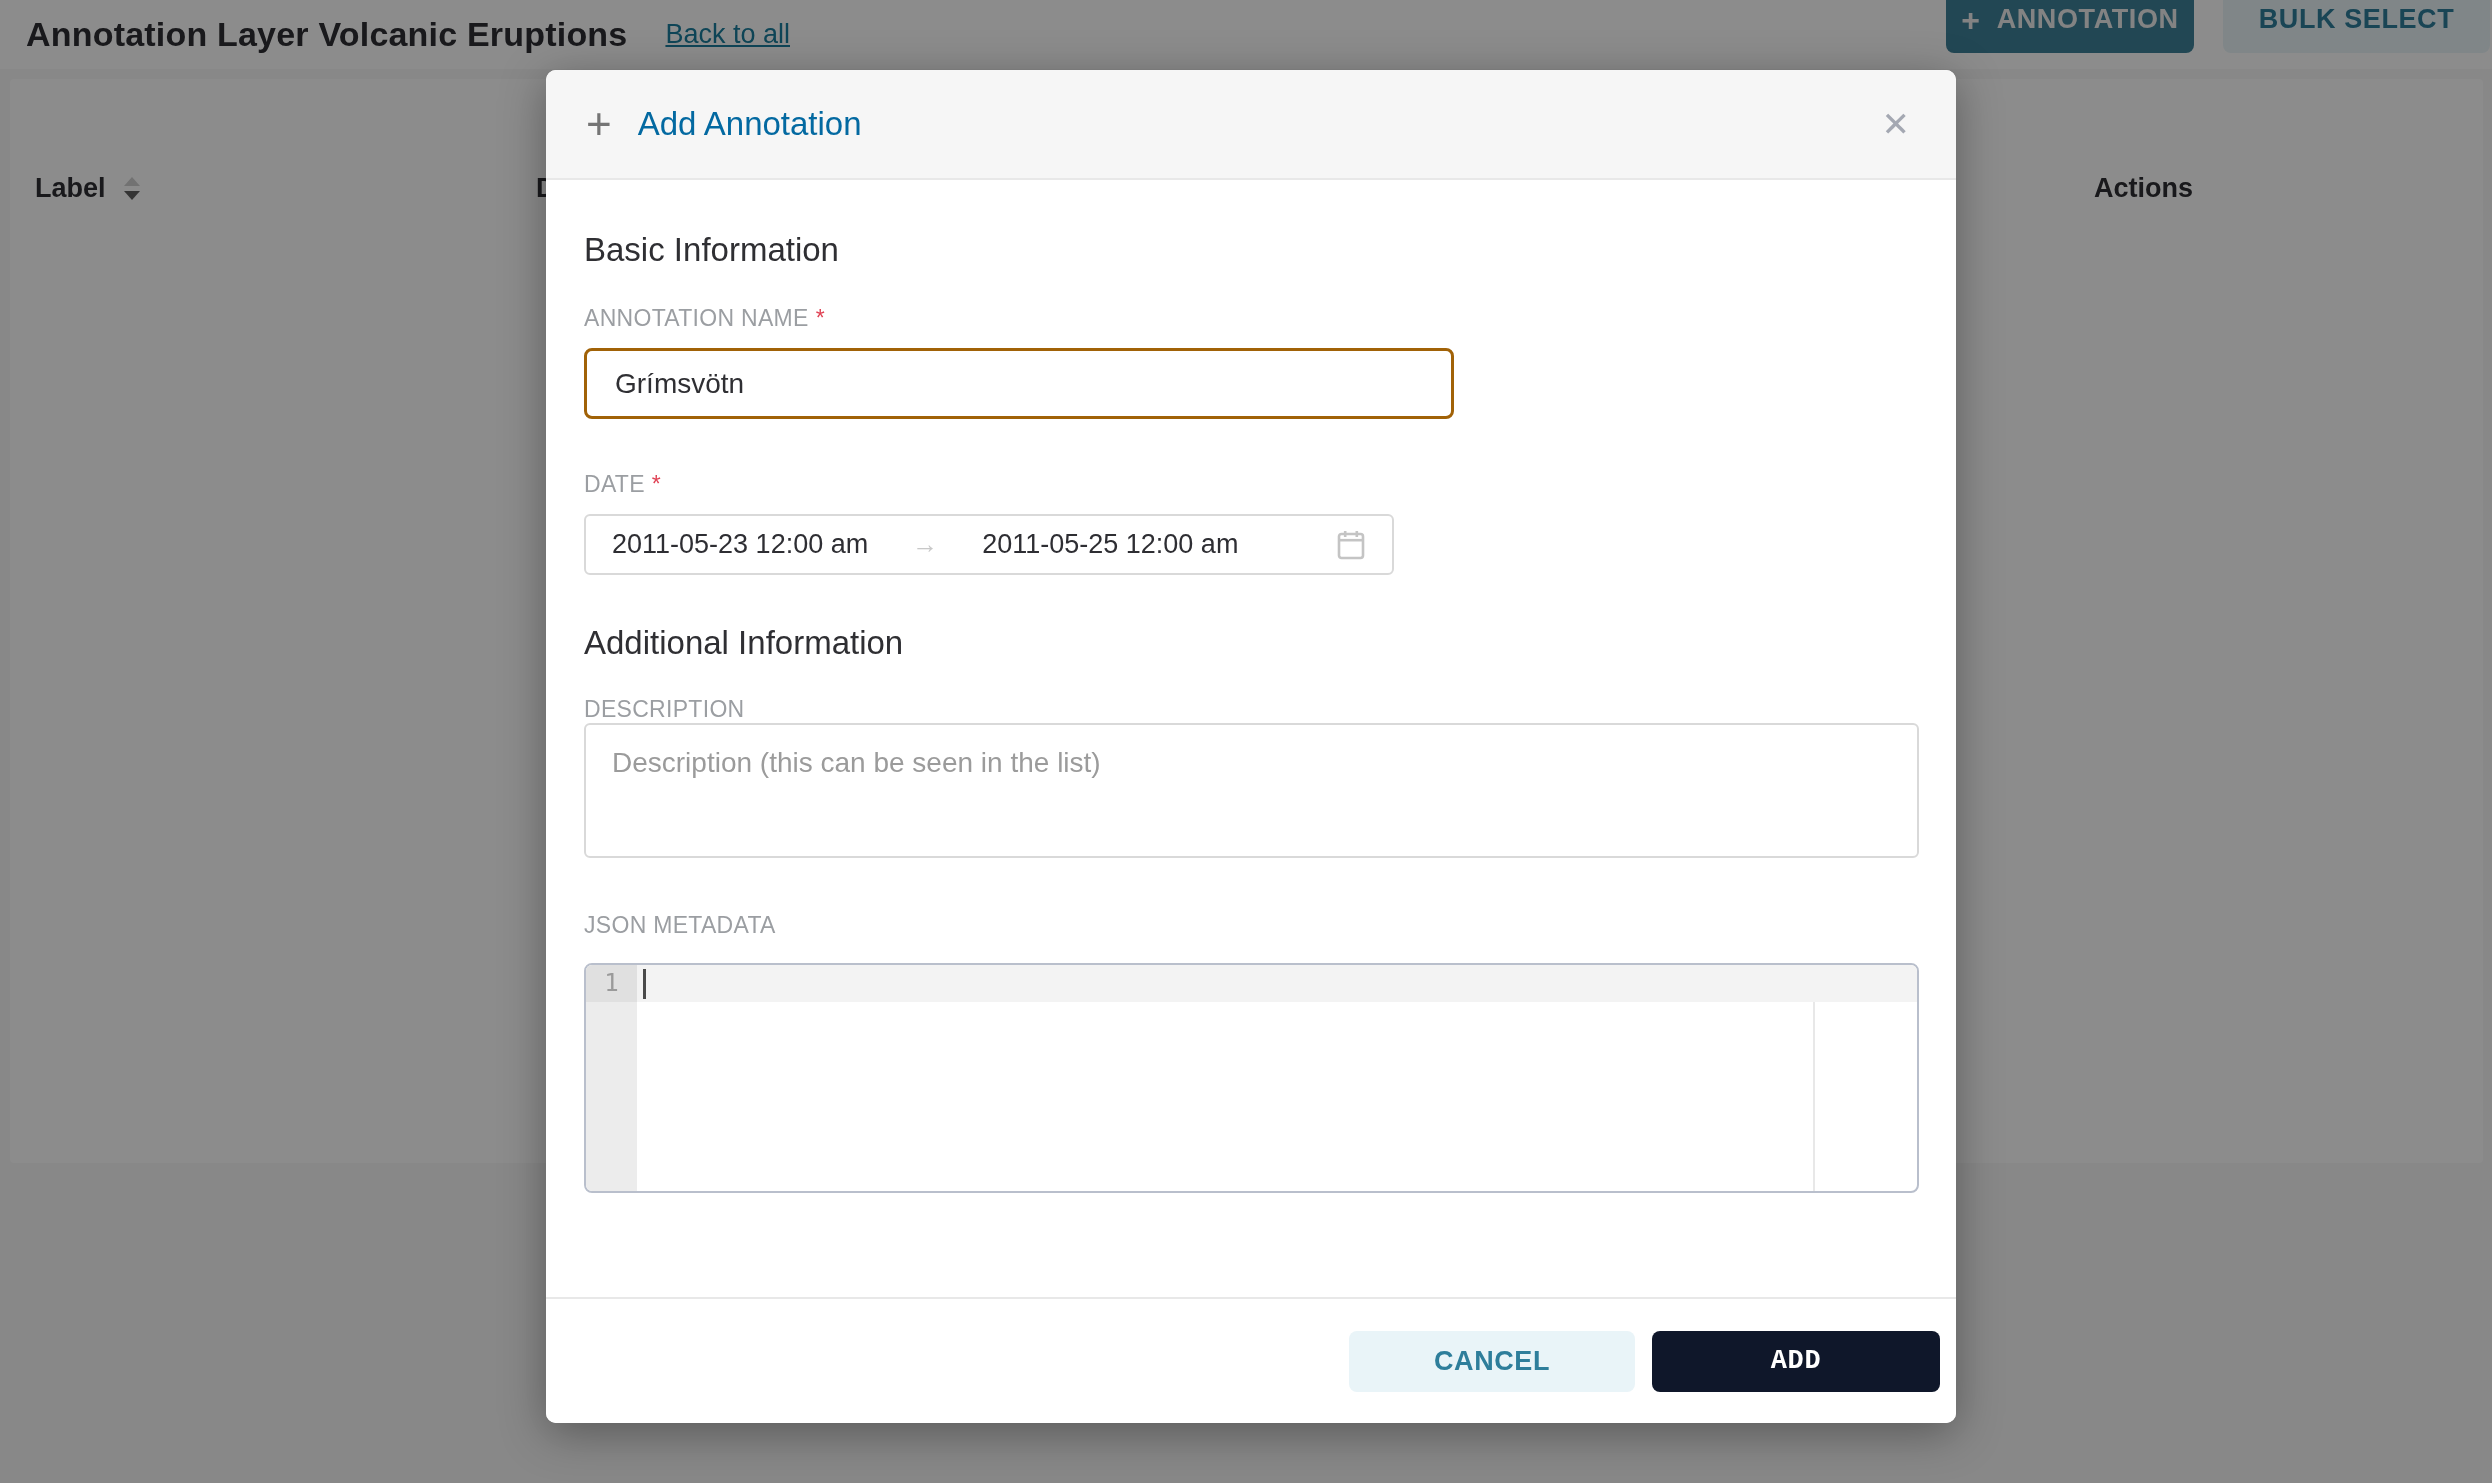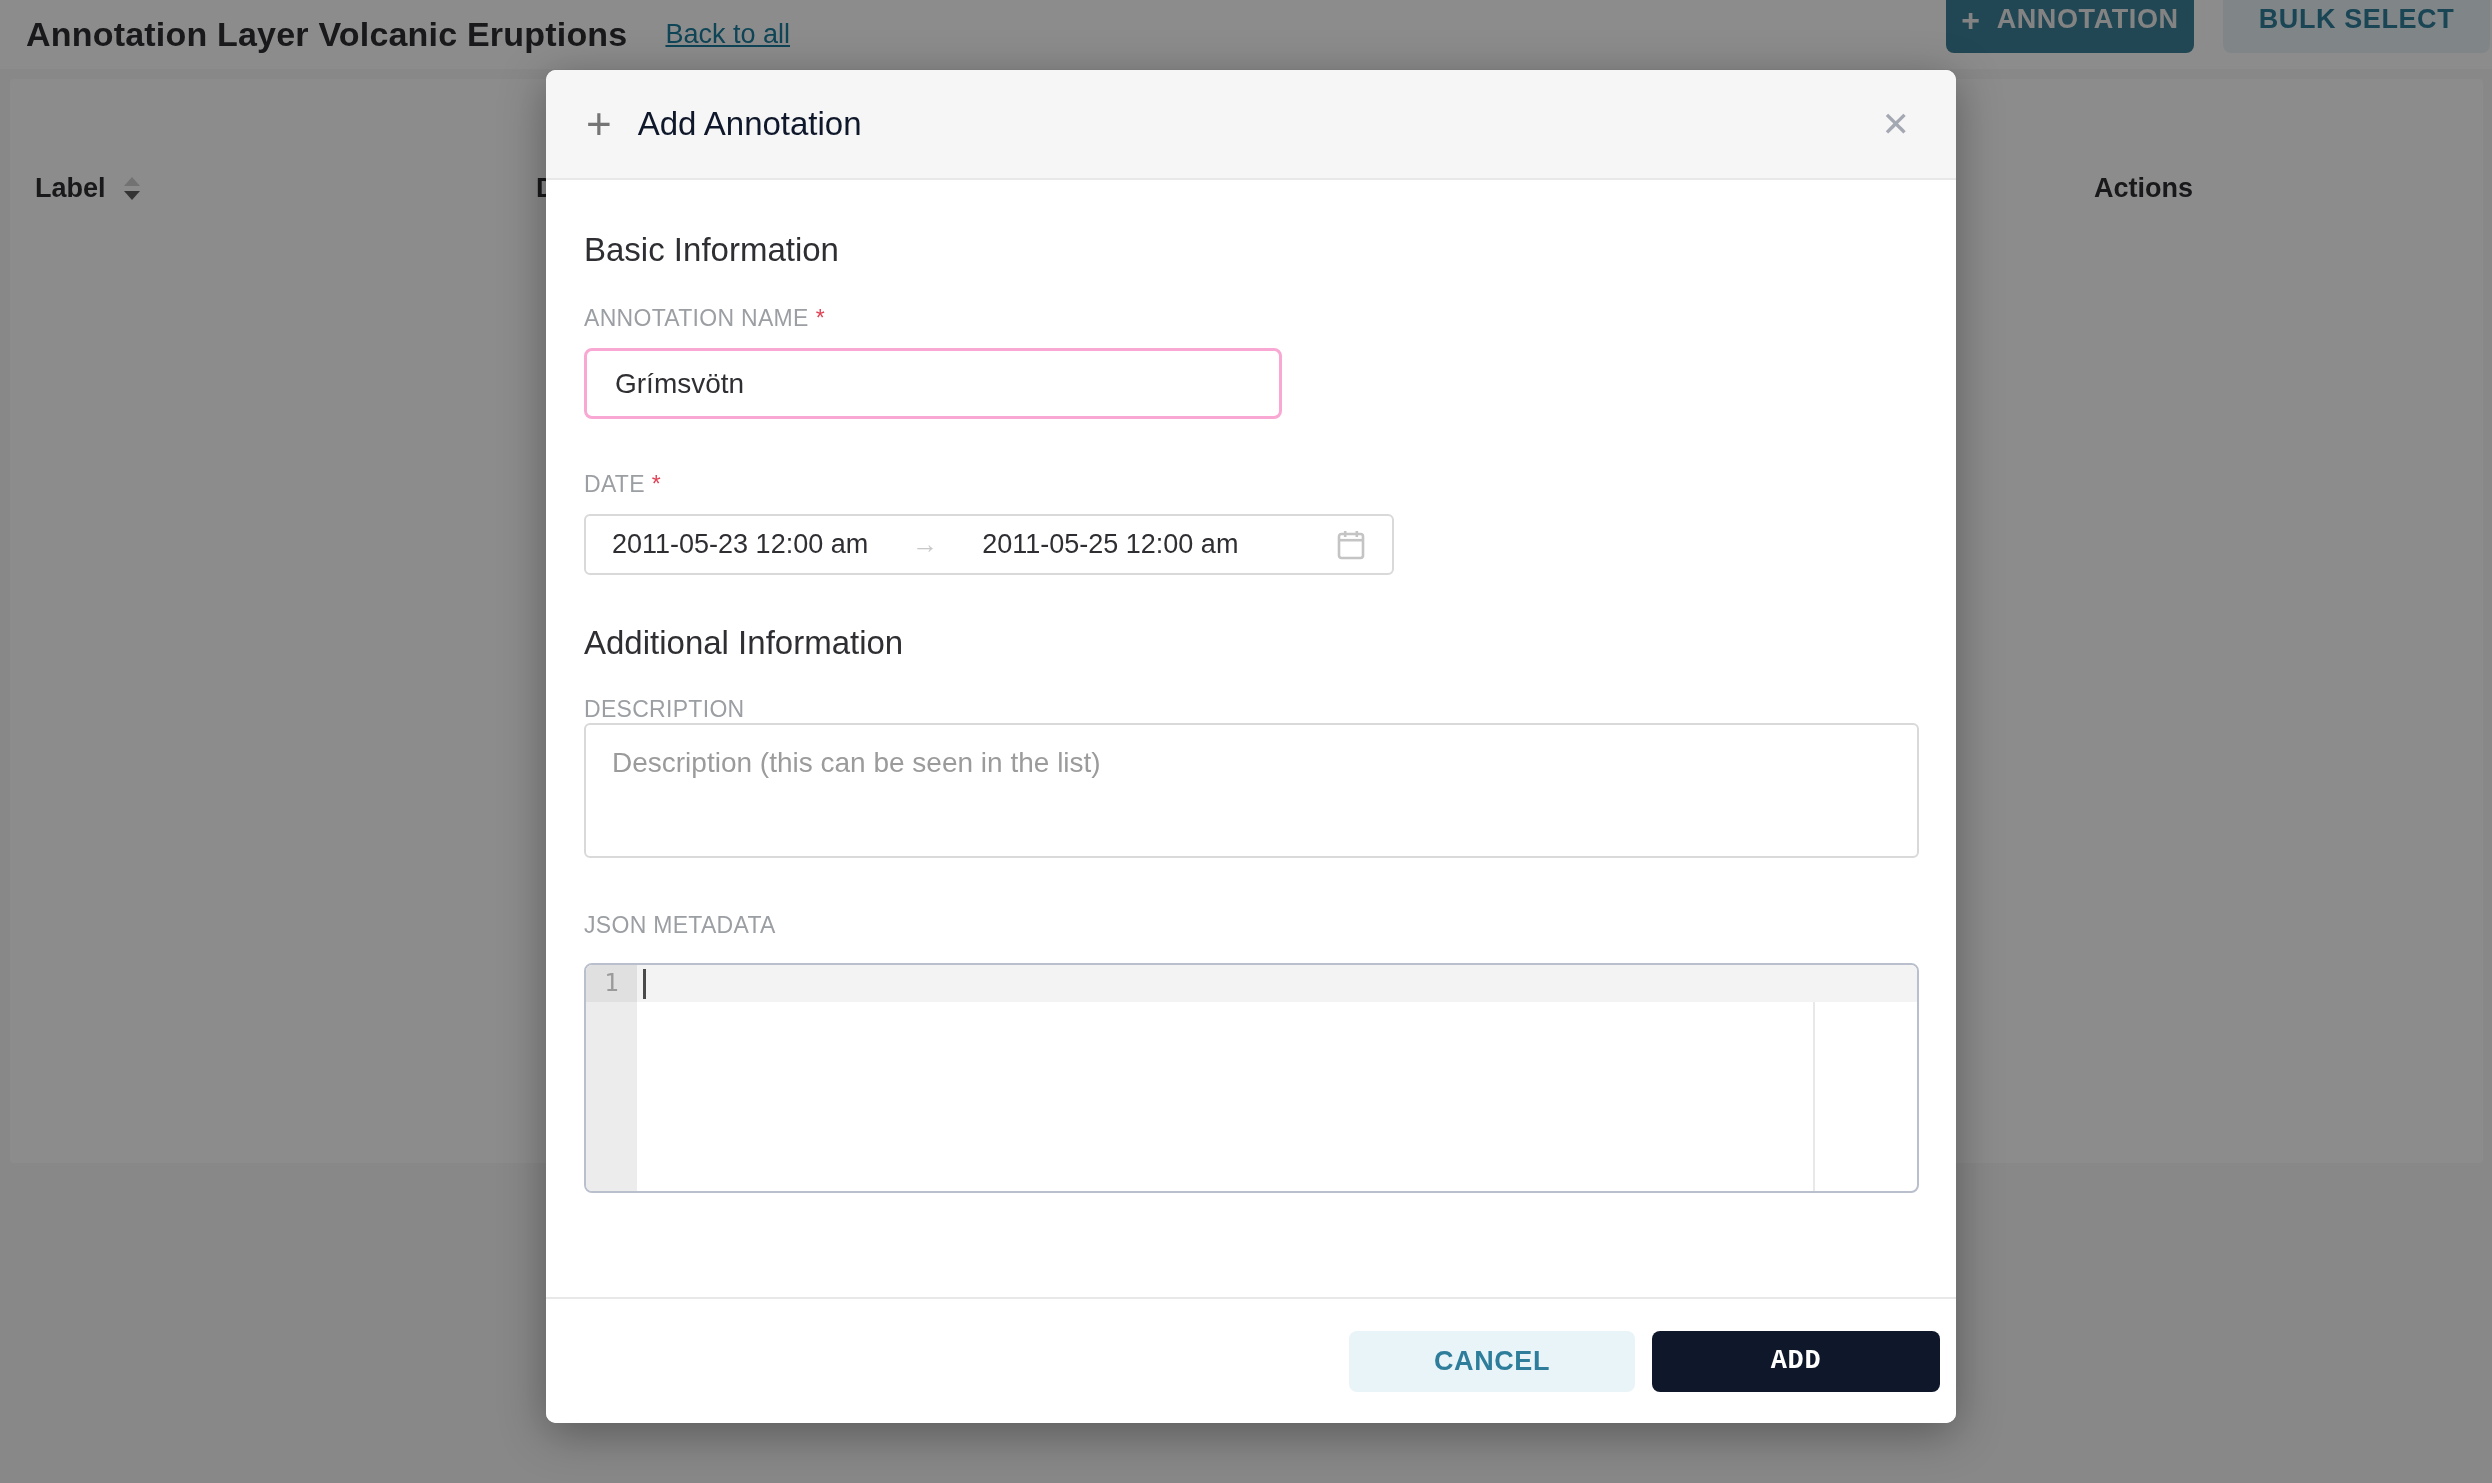--- a/index.html
+++ b/index.html
@@ -62,43 +62,43 @@
     position: absolute; left: 546px; top: 70px; width: 1410px; height: 1353px;
     background: #fff; border-radius: 10px; z-index: 20;
     box-shadow: 0 10px 45px rgba(0,0,0,0.35);
   }
   .modal-header {
     height: 110px; background: #f6f6f6; border-bottom: 2px solid #e8e8e8;
     border-radius: 10px 10px 0 0;
     display: flex; align-items: center; padding: 0 40px;
   }
   .modal-plus { font-size: 44px; font-weight: 300; color: #757575; margin-right: 26px; line-height: 1; }
-  .modal-title { font-size: 33px; font-weight: 500; color: #0f172a; }
+  .modal-title { font-size: 33px; font-weight: 500; color: #0369a1; }
   .modal-close {
     margin-left: auto; font-size: 34px; color: #a4a8b2; cursor: pointer;
     line-height: 1; padding: 6px;
   }
 
   .modal-body { padding: 0 38px; }
   .section-heading { font-size: 33px; font-weight: 500; color: #2f2f33; line-height: 40px; }
   .h-basic { margin-top: 50px; }
   .h-additional { margin-top: 48px; }
 
   .field-label {
     font-size: 23px; color: #9b9ea2; line-height: 28px; letter-spacing: 0.3px;
   }
   .field-label .req { color: #e04355; margin-left: 7px; }
   .lbl-name { margin-top: 34px; }
   .lbl-date { margin-top: 51px; }
   .lbl-desc { margin-top: 32px; }
   .lbl-json { margin-top: 53px; }
 
   .name-input {
-    display: block; margin-top: 16px; width: 698px; height: 71px;
-    border: 3px solid #f9a8d4; border-radius: 8px; outline: none;
+    display: block; margin-top: 16px; width: 870px; height: 71px;
+    border: 3px solid #a16207; border-radius: 8px; outline: none;
     padding: 0 28px; font-family: "Liberation Sans", sans-serif;
     font-size: 28px; color: #2f2f33; background: #fff;
   }
 
   .date-picker {
     margin-top: 16px; width: 810px; height: 61px;
     border: 2px solid #d9d9d9; border-radius: 6px; background: #fff;
     display: flex; align-items: center; padding: 0 26px; cursor: pointer;
   }
   .date-text { font-size: 27px; color: #2e2e33; }

